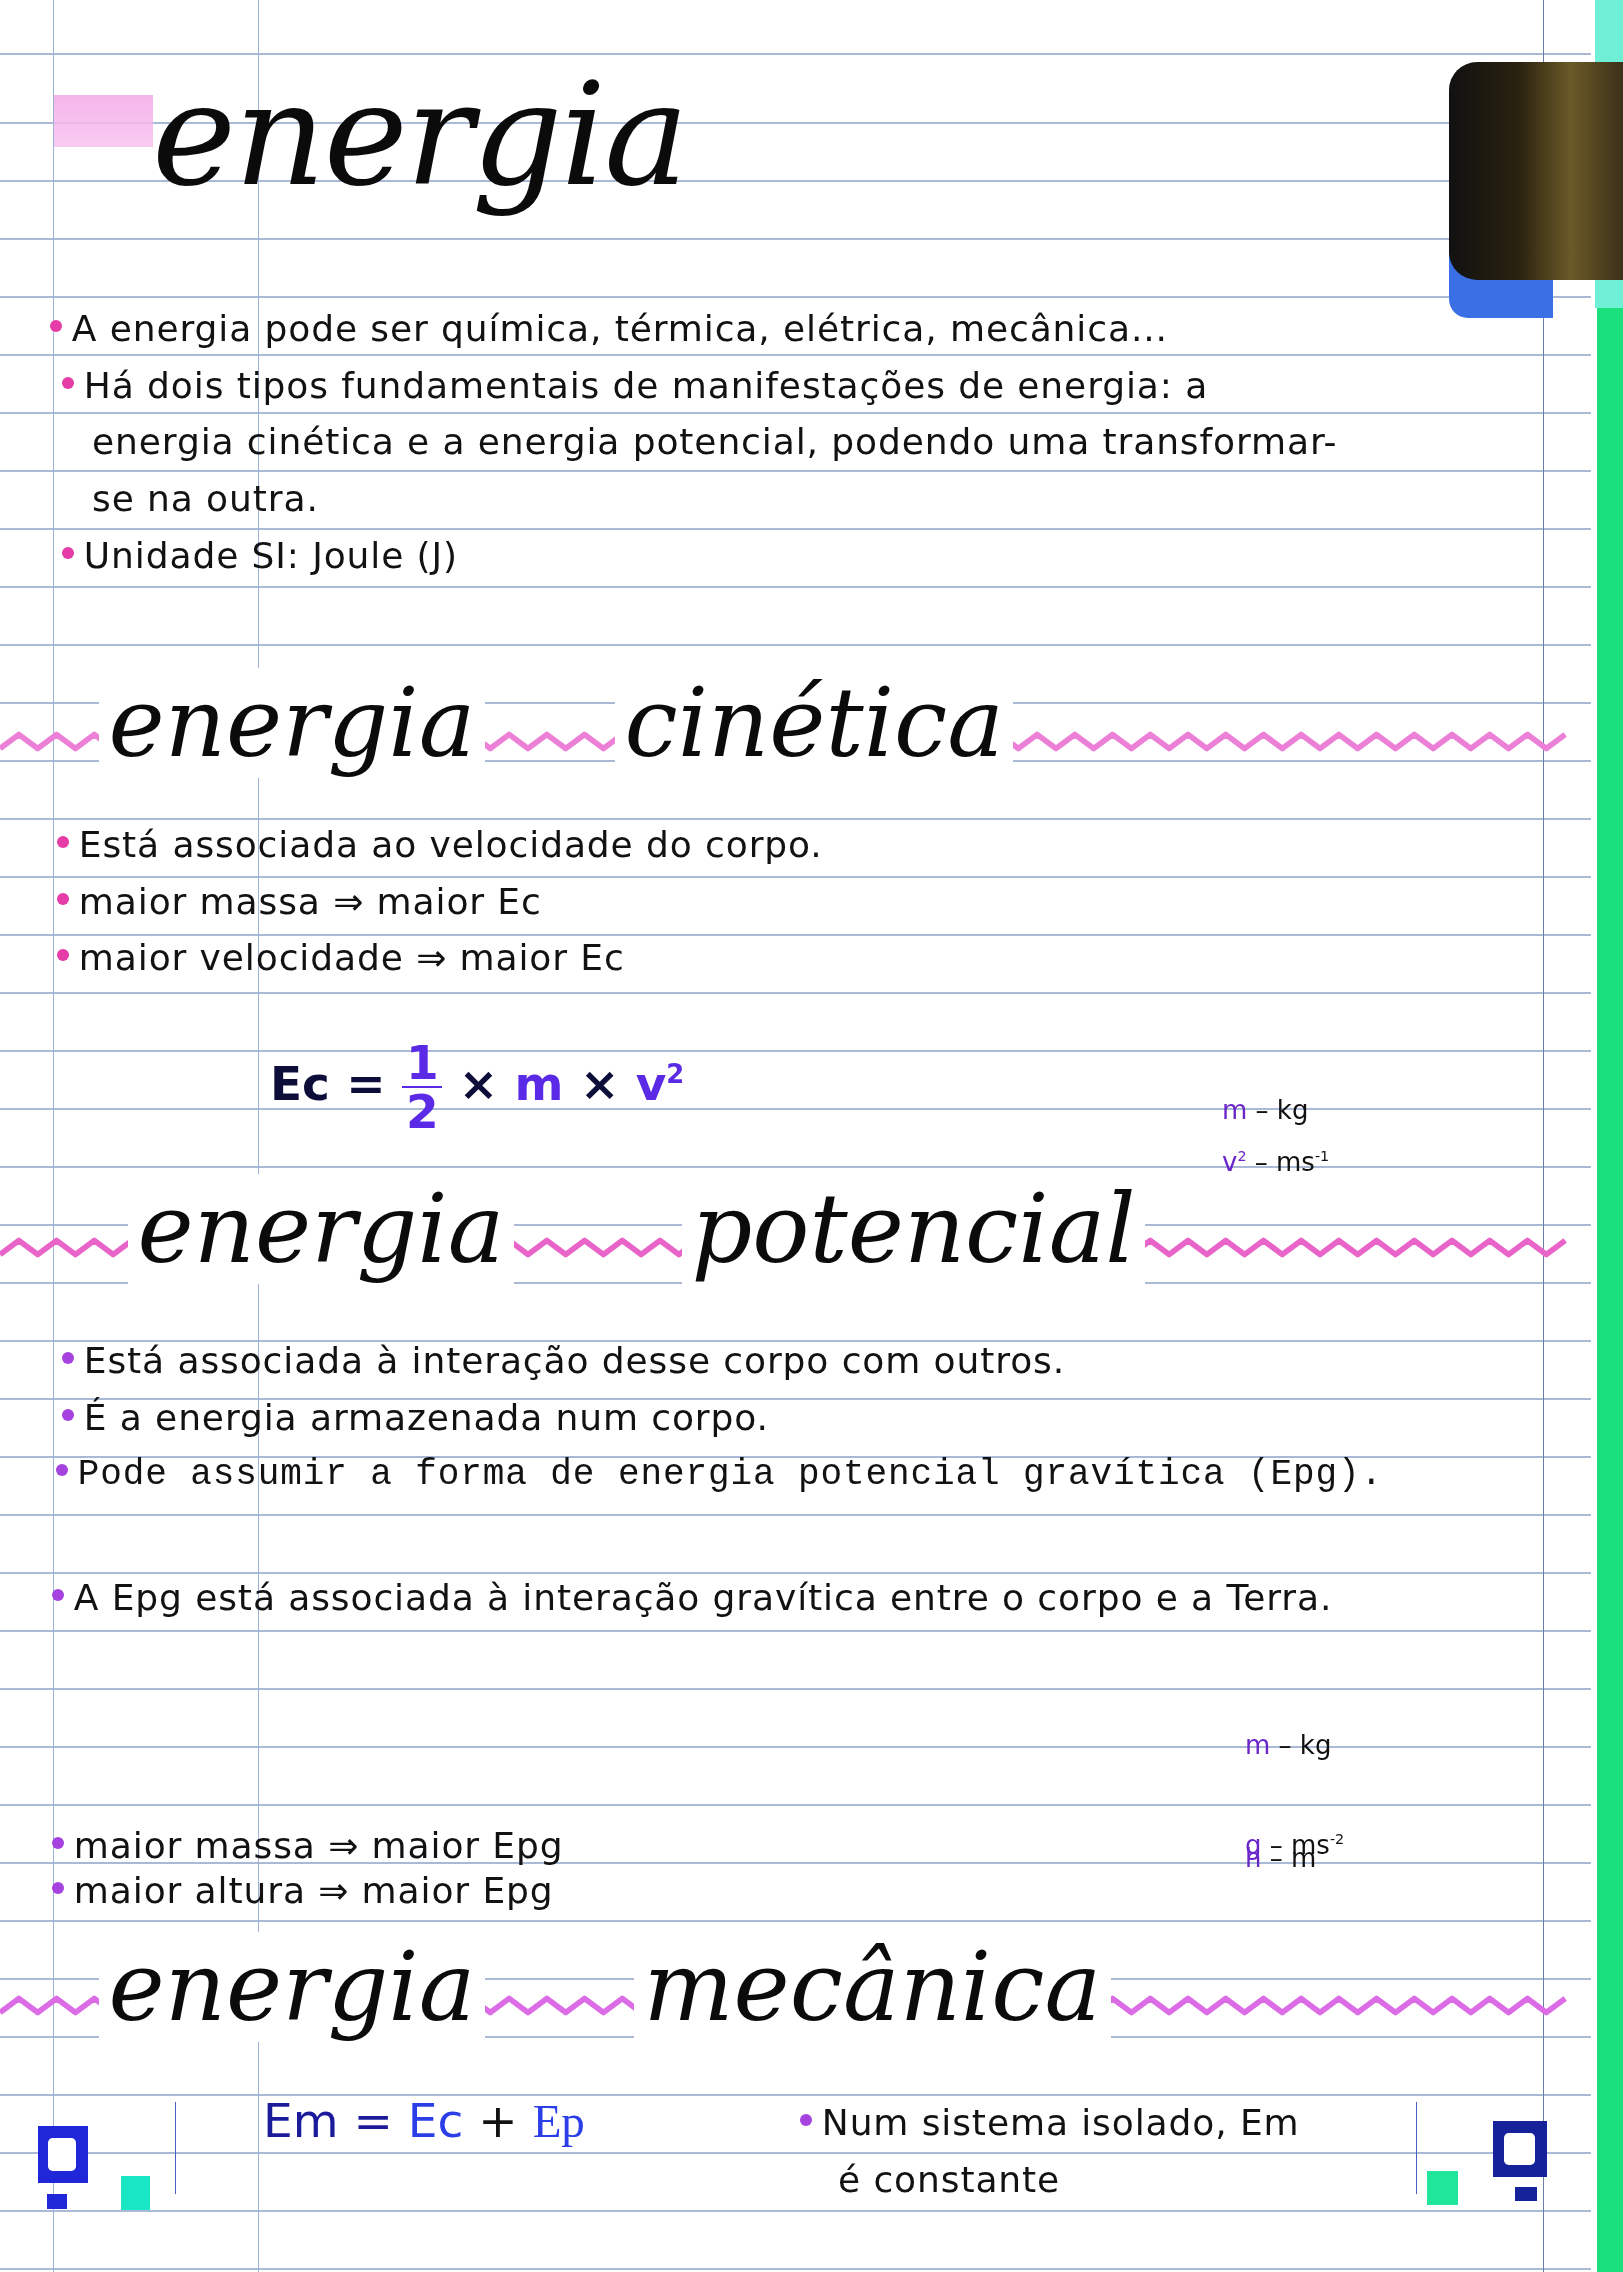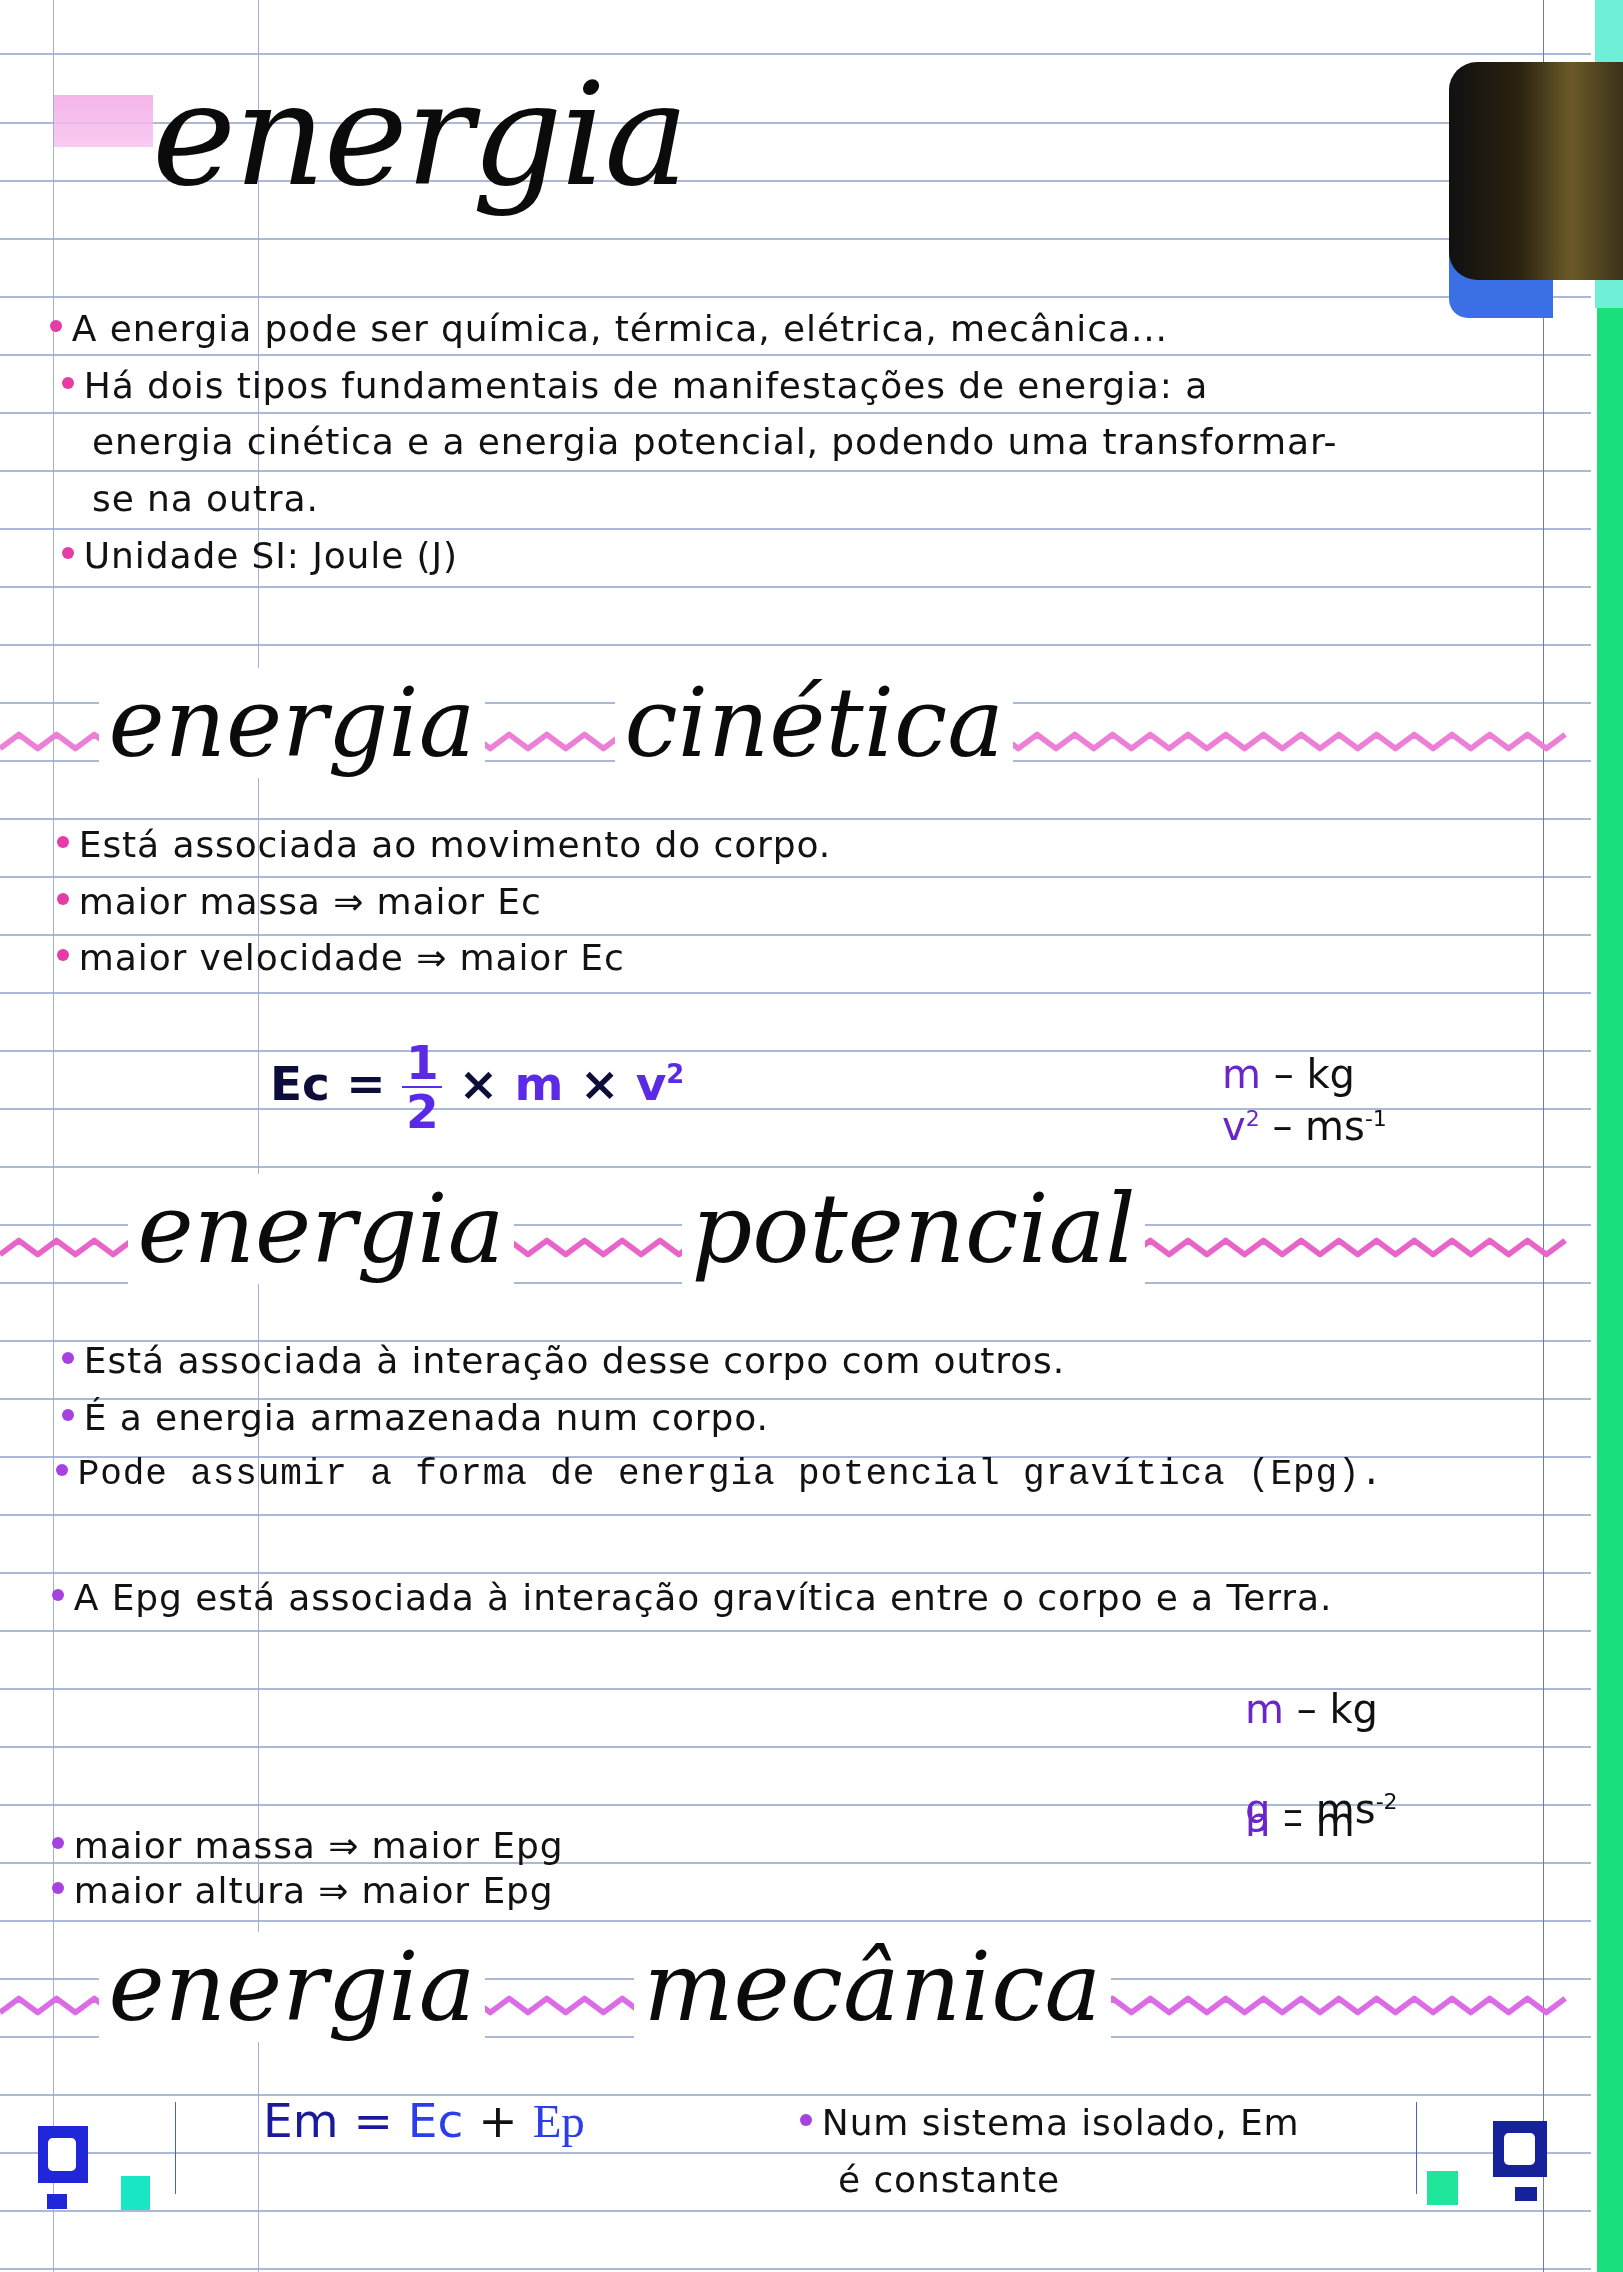--- a/index.html
+++ b/index.html
@@ -54,21 +54,21 @@
   }
   .bullet {
     display:inline-block; width:12.3px; height:12.3px; border-radius:50%;
     background:#e53ca8; margin-right:9.5px; vertical-align:middle; position:relative; top:-4.7px;
   }
   .bullet.purple { background:#a542e0; }
   .formula {
     position:absolute; font-family:"DejaVu Sans", sans-serif; font-size:47px; color:#0d0d3a; white-space:nowrap;
   }
   .formula .v { color:#5a2ae6; }
-  .unit { position:absolute; font-family:"DejaVu Sans", sans-serif; font-size:40px; color:#111; white-space:nowrap; }
+  .unit { position:absolute; font-family:"DejaVu Sans", sans-serif; font-size:26px; color:#111; white-space:nowrap;margin-top:44px; }
   .unit .v { color:#6a26c8; }
   sup { font-size:55%; }
   .frac { display:inline-block; text-align:center; vertical-align:middle; color:#5a2ae6; line-height:1; }
   .frac span { display:block; }
   .frac .num { border-bottom:2.8px solid #5a2ae6; padding:0 3.8px; }
   .box { position:absolute; border:1.9px solid #4b5fc0; }
   .sticker-dark { position:absolute; background:#1f27d8; }
   .sticker-light { position:absolute; background:#18e6c4; }
   .sticker-inner { position:absolute; background:#fff; border-radius:4.7px; }
 </style>
@@ -97,21 +97,21 @@
 
   <div class="section" style="top:682px;">
     <svg class="wave" viewBox="0 0 3360 70" preserveAspectRatio="none">
       <polyline points="0,50 40,20 80,50 120,20 160,50 200,20 240,50 280,20 320,50 360,20 400,50 440,20 480,50 520,20 560,50 600,20 640,50 680,20 720,50 760,20 800,50 840,20 880,50 920,20 960,50 1000,20 1040,50 1080,20 1120,50 1160,20 1200,50 1240,20 1280,50 1320,20 1360,50 1400,20 1440,50 1480,20 1520,50 1560,20 1600,50 1640,20 1680,50 1720,20 1760,50 1800,20 1840,50 1880,20 1920,50 1960,20 2000,50 2040,20 2080,50 2120,20 2160,50 2200,20 2240,50 2280,20 2320,50 2360,20 2400,50 2440,20 2480,50 2520,20 2560,50 2600,20 2640,50 2680,20 2720,50 2760,20 2800,50 2840,20 2880,50 2920,20 2960,50 3000,20 3040,50 3080,20 3120,50 3160,20 3200,50 3240,20 3280,50 3320,20" fill="none" stroke="#ec7fd6" stroke-width="12" stroke-linejoin="round"></polyline>
     </svg>
     <span class="h" style="left:99px;">energia</span>
     <span class="h" style="left:615px;">cinética</span>
   </div>
 
   <div class="line" style="left:57px; top:824px;">
-    <span class="bullet"></span><span>Está associada ao movimento do corpo.</span>
+    <span class="bullet"></span><span>Está associada ao velocidade do corpo.</span>
   </div>
   <div class="line" style="left:57px; top:881px;">
     <span class="bullet"></span><span>maior massa ⇒ maior Ec</span>
   </div>
   <div class="line" style="left:57px; top:937px;">
     <span class="bullet"></span><span>maior velocidade ⇒ maior Ec</span>
   </div>
 
   <div class="formula" style="left:270px; top:1039px;font-weight:bold;">
     <span>Ec =</span>

